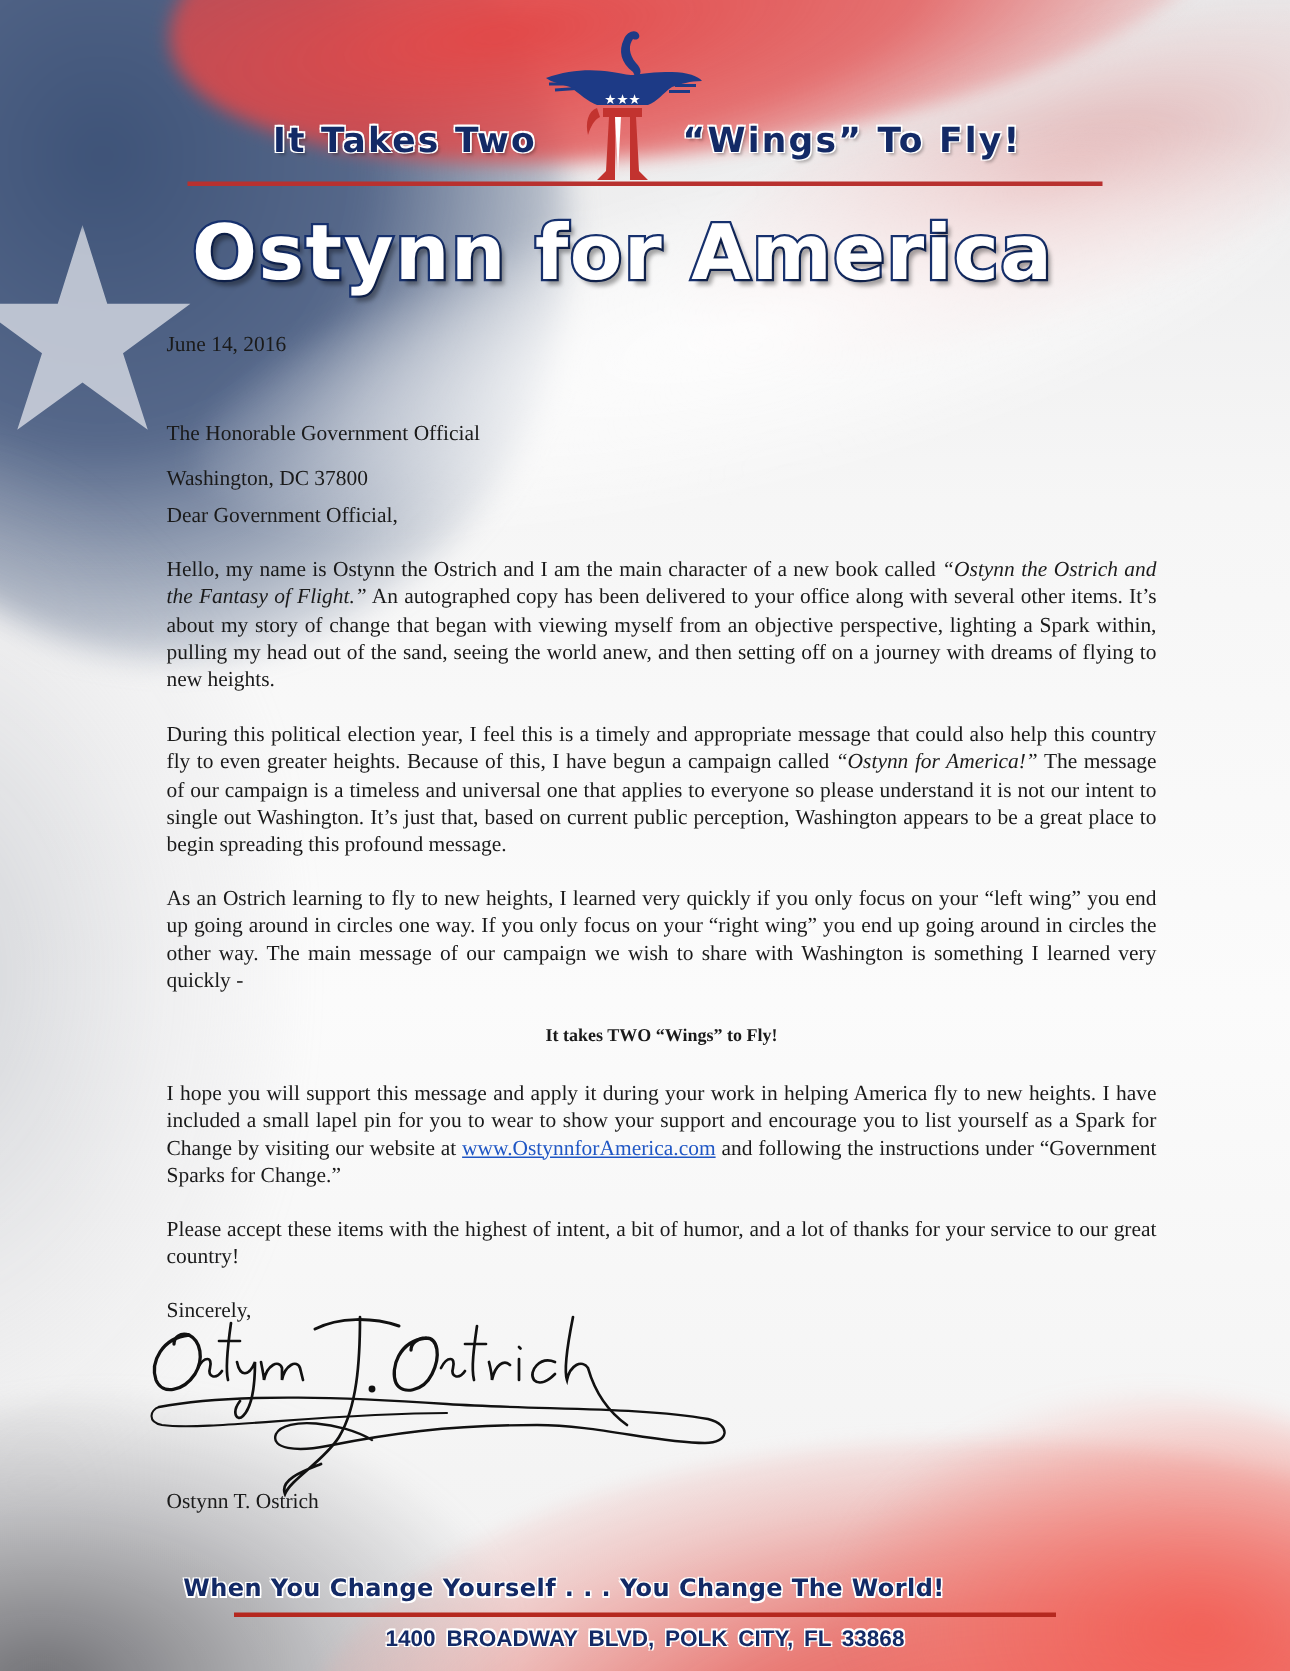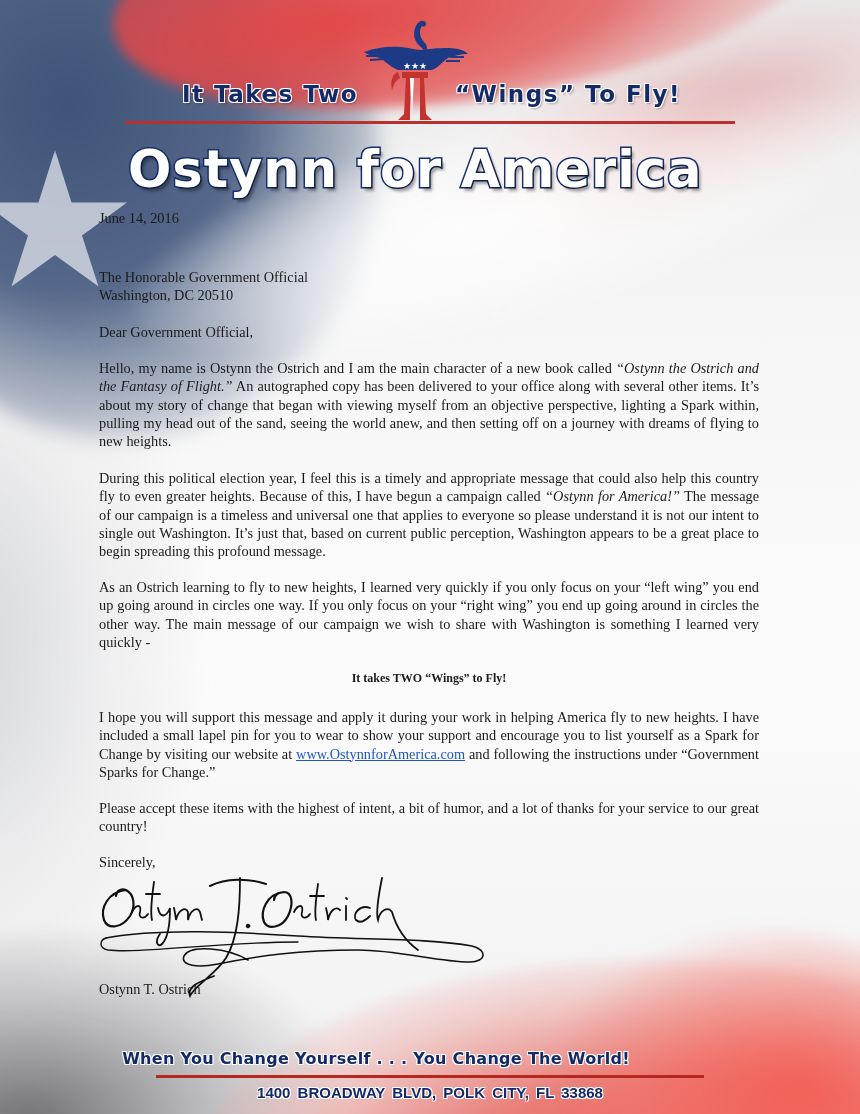--- a/index.html
+++ b/index.html
@@ -21,21 +21,21 @@
   .logo { position:absolute; left:362px; top:12px; width:106px; height:112px; }
   .tagline { position:absolute; top:81px; font-family:"DejaVu Sans", sans-serif; font-weight:bold; font-size:23px; letter-spacing:1.5px; color:#132a66;
     text-shadow: -1px -1px 0 #fff, 1px -1px 0 #fff, -1px 1px 0 #fff, 1px 1px 0 #fff, 2px 2px 2px rgba(0,0,0,0.25); }
   .tag-left { left:162px;margin-left:20px; }
   .tag-right { left:439px;margin-left:16px; }
   .header-rule { position:absolute; left:125px; top:121px; width:610px; height:3px; background:#b8312f; }
   .main-title { position:absolute; left:128px; top:124px; width:610px; font-family:"DejaVu Sans", sans-serif; font-weight:bold; font-size:51px; color:#ffffff; letter-spacing:1px; white-space:nowrap;
     -webkit-text-stroke:3px #16306d; paint-order:stroke fill; text-shadow:3px 4px 3px rgba(0,0,0,0.35);margin-top:16px; }
 
   .letter { position:absolute; left:99px; top:209px; width:660px; font-family:"Liberation Serif", serif; font-size:14.3px; line-height:18.3px; color:#1a1a1a; }
-  .letter p { margin:0; }
+  .letter p { margin:12px; }
   .date { position:absolute; top:0; }
   .addr { position:absolute; top:59px; }
   .salutation { position:absolute; top:114px; }
   .para { position:absolute; left:0; width:660px; text-align:justify; }
   .p1 { top:150px; }
   .p2 { top:260px; }
   .p3 { top:369px; }
   .motto { position:absolute; top:460px; left:0; width:660px; text-align:center; font-weight:bold; font-size:12px; }
   .p4 { top:499px; }
   .p5 { top:590px; }
@@ -88,21 +88,21 @@
   <div class="tagline tag-left">It Takes Two</div>
   <div class="tagline tag-right">“Wings” To Fly!</div>
   <div class="header-rule"></div>
   <div class="main-title">Ostynn for America</div>
 </div>
 
 <div class="letter">
   <p class="date">June 14, 2016</p>
   <div class="addr">
     <p>The Honorable Government Official</p>
-    <p>Washington, DC 20510</p>
+    <p>Washington, DC 37800</p>
   </div>
   <p class="salutation">Dear Government Official,</p>
 
   <p class="para p1"><span>Hello, my name is Ostynn the Ostrich and I am the main character of a new book called </span><em>“Ostynn the Ostrich and the Fantasy of Flight.”</em><span>  An autographed copy has been delivered to your office along with several other items.  It’s about my story of change that began with viewing myself from an objective perspective, lighting a Spark within, pulling my head out of the sand, seeing the world anew, and then setting off on a journey with dreams of flying to new heights.</span></p>
 
   <p class="para p2"><span>During this political election year, I feel this is a timely and appropriate message that could also help this country fly to even greater heights.  Because of this, I have begun a campaign called </span><em>“Ostynn for America!”</em><span>  The message of our campaign is a timeless and universal one that applies to everyone so please understand it is not our intent to single out Washington.  It’s just that, based on current public perception, Washington appears to be a great place to begin spreading this profound message.</span></p>
 
   <p class="para p3">As an Ostrich learning to fly to new heights, I learned very quickly if you only focus on your “left wing” you end up going around in circles one way.  If you only focus on your “right wing” you end up going around in circles the other way.  The main message of our campaign we wish to share with Washington is something I learned very quickly -</p>
 
   <p class="motto">It takes TWO “Wings” to Fly!</p>

